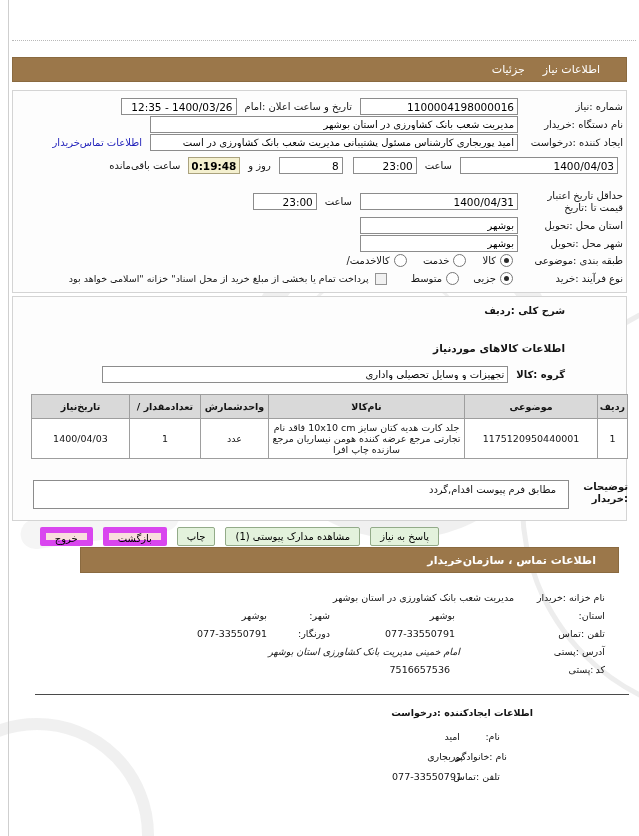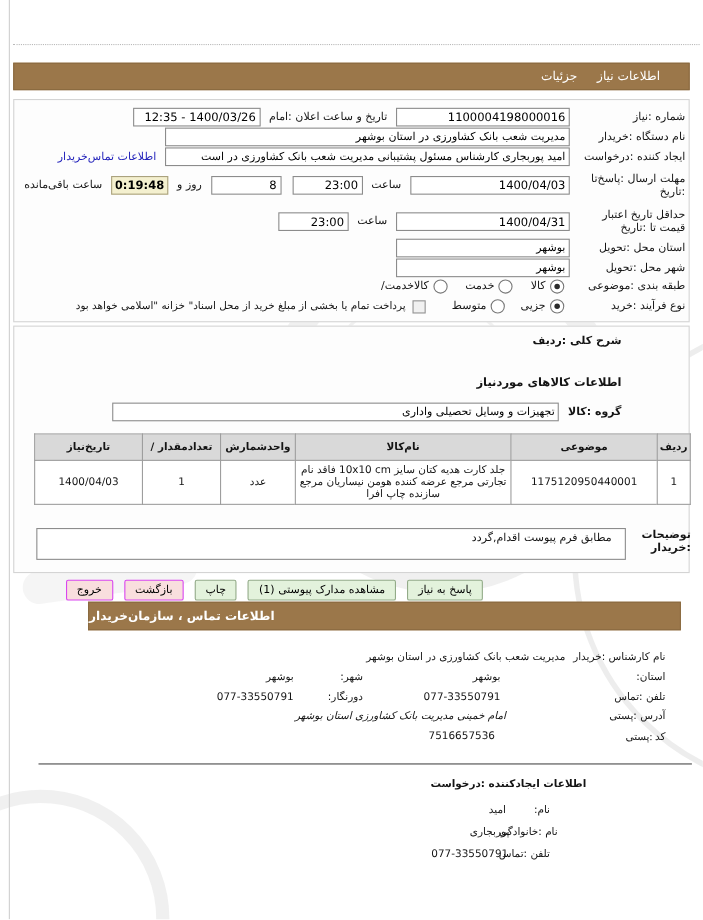--- a/index.html
+++ b/index.html
@@ -8,21 +8,21 @@
     font-family:"DejaVu Sans",sans-serif;color:#141414;direction:rtl;
     overflow:hidden;
   }
   .vline-left{position:absolute;left:8px;top:0;width:1px;height:836px;background:#cfcfcf;}
   .dotline{position:absolute;top:40px;left:12px;width:624px;border-top:1px dotted #b9b9b9;}
   
   .bar{position:absolute;background:#9b774a;border:1px solid #8a6a40;color:#fff;
        display:flex;align-items:center;}
   .bar1{top:57px;left:12px;width:613px;height:23px;padding-left:0;}
   .bar1 .tabs{display:flex;gap:18px;margin-right:26px;font-size:11px;}
-  .bar2{top:547px;left:80px;width:537px;height:24px;font-weight:bold;font-size:11px;justify-content:flex-end;}
+  .bar2{top:547px;left:80px;width:537px;height:24px;font-weight:bold;font-size:11px;}
   .bar2 span{margin-right:22px;}
   .tab{cursor:default;}
   
   .panel{position:absolute;left:12px;width:613px;background:#fdfdfd;border:1px solid #d4d4d4;}
   .panel1{top:90px;height:201px;}
   .panel2{top:296px;height:223px;}
   
   .row{position:absolute;right:16px;left:14px;display:flex;align-items:center;}
   .lbl{flex:0 0 100px;width:100px;font-size:10px;text-align:right;line-height:1.15;white-space:nowrap;}
   .lbl2{white-space:normal;}
@@ -52,21 +52,21 @@
   .ltr{direction:ltr;unicode-bidi:embed;}
   
   .notes-lbl{position:absolute;right:11px;top:481px;font-weight:bold;font-size:10px;text-align:right;line-height:1.2;}
   .notes-box{position:absolute;left:33px;top:480px;width:518px;height:24px;border:1px solid #8c8c8c;
              background:#fff;font-size:10px;padding:3px 12px 0 4px;text-align:right;}
   
   .btnrow{position:absolute;top:527px;right:200px;display:flex;gap:10px;align-items:center;}
   .btn{font-family:"DejaVu Sans",sans-serif;font-size:10px;height:19px;padding:0 9px;
        border-radius:2px;cursor:pointer;white-space:nowrap;}
   .btn.green{background:#e3f2dc;border:1px solid #93ab89;}
-  .btn.pink{background:#f9dede;border:1px solid #d946ef;}
+  .btn.pink{background:#f9dede;border:6px solid #d946ef;}
   
   .small-abs{position:absolute;font-size:9.5px;white-space:nowrap;}
   .divider{position:absolute;top:694px;left:35px;width:594px;height:1px;background:#4a4a4a;}
   
   .wm{position:absolute;pointer-events:none;}
   .wm-ring{border-radius:50%;}
 </style>
 </head>
 <body>
 
@@ -104,22 +104,20 @@
     <input class="inp" style="width: 360px; margin-right: 5px;" value="مدیریت شعب بانک کشاورزی در استان بوشهر">
   </div>
 
   <div class="row" style="top:134px;">
     <span class="lbl">ایجاد کننده :درخواست</span>
     <input class="inp" style="width: 360px; margin-right: 5px;" value="امید پوربجاری کارشناس مسئول پشتیبانی مدیریت شعب بانک کشاورزی در است">
     <span class="link">اطلاعات تماس‌خریدار</span>
   </div>
 
   <div class="row" style="top:157px;">
-    <span class="lbl lbl2"><span>مهلت ارسال :پاسخ‌تا</span><br>
-      <span>:تاریخ</span></span>
     <input class="inp num" style="width: 150px; margin-right: 5px;" value="1400/04/03">
     <span class="lblmid">ساعت</span>
     <input class="inp num" style="width: 56px;" value="23:00">
     <input class="inp num" style="width: 56px; margin-right: 10px;" value="8">
     <span class="lblmid">روز و</span>
     <input class="inp num yellow" style="width: 44px;" value="10:19:48">
     <span class="lblmid">ساعت باقی‌مانده</span>
   </div>
 
   <div class="row" style="top:190px;">
@@ -219,21 +217,21 @@
     <button class="btn green">مشاهده مدارک پیوستی (1)</button>
     <button class="btn green">چاپ</button>
     <button class="btn pink">بازگشت</button>
     <button class="btn pink">خروج</button>
   </div>
 
   <div class="bar bar2">
     <span>اطلاعات تماس ، سازمان‌خریدار</span>
   </div>
 
-  <span class="small-abs" style="top:592px;right:34px;">نام کارشناس :خریدار</span>
+  <span class="small-abs" style="top:592px;right:34px;">نام خزانه :خریدار</span>
   <span class="small-abs" style="top:592px;right:125px;">مدیریت شعب بانک کشاورزی در استان بوشهر</span>
 
   <span class="small-abs" style="top:610px;right:34px;">استان:</span>
   <span class="small-abs" style="top:610px;right:184px;">بوشهر</span>
   <span class="small-abs" style="top:610px;right:309px;">شهر:</span>
   <span class="small-abs" style="top:610px;right:372px;">بوشهر</span>
 
   <span class="small-abs" style="top:628px;right:34px;">تلفن :تماس</span>
   <span class="small-abs ltr" style="top:628px;right:184px;">077-33550791</span>
   <span class="small-abs" style="top:628px;right:309px;">دورنگار:</span>

